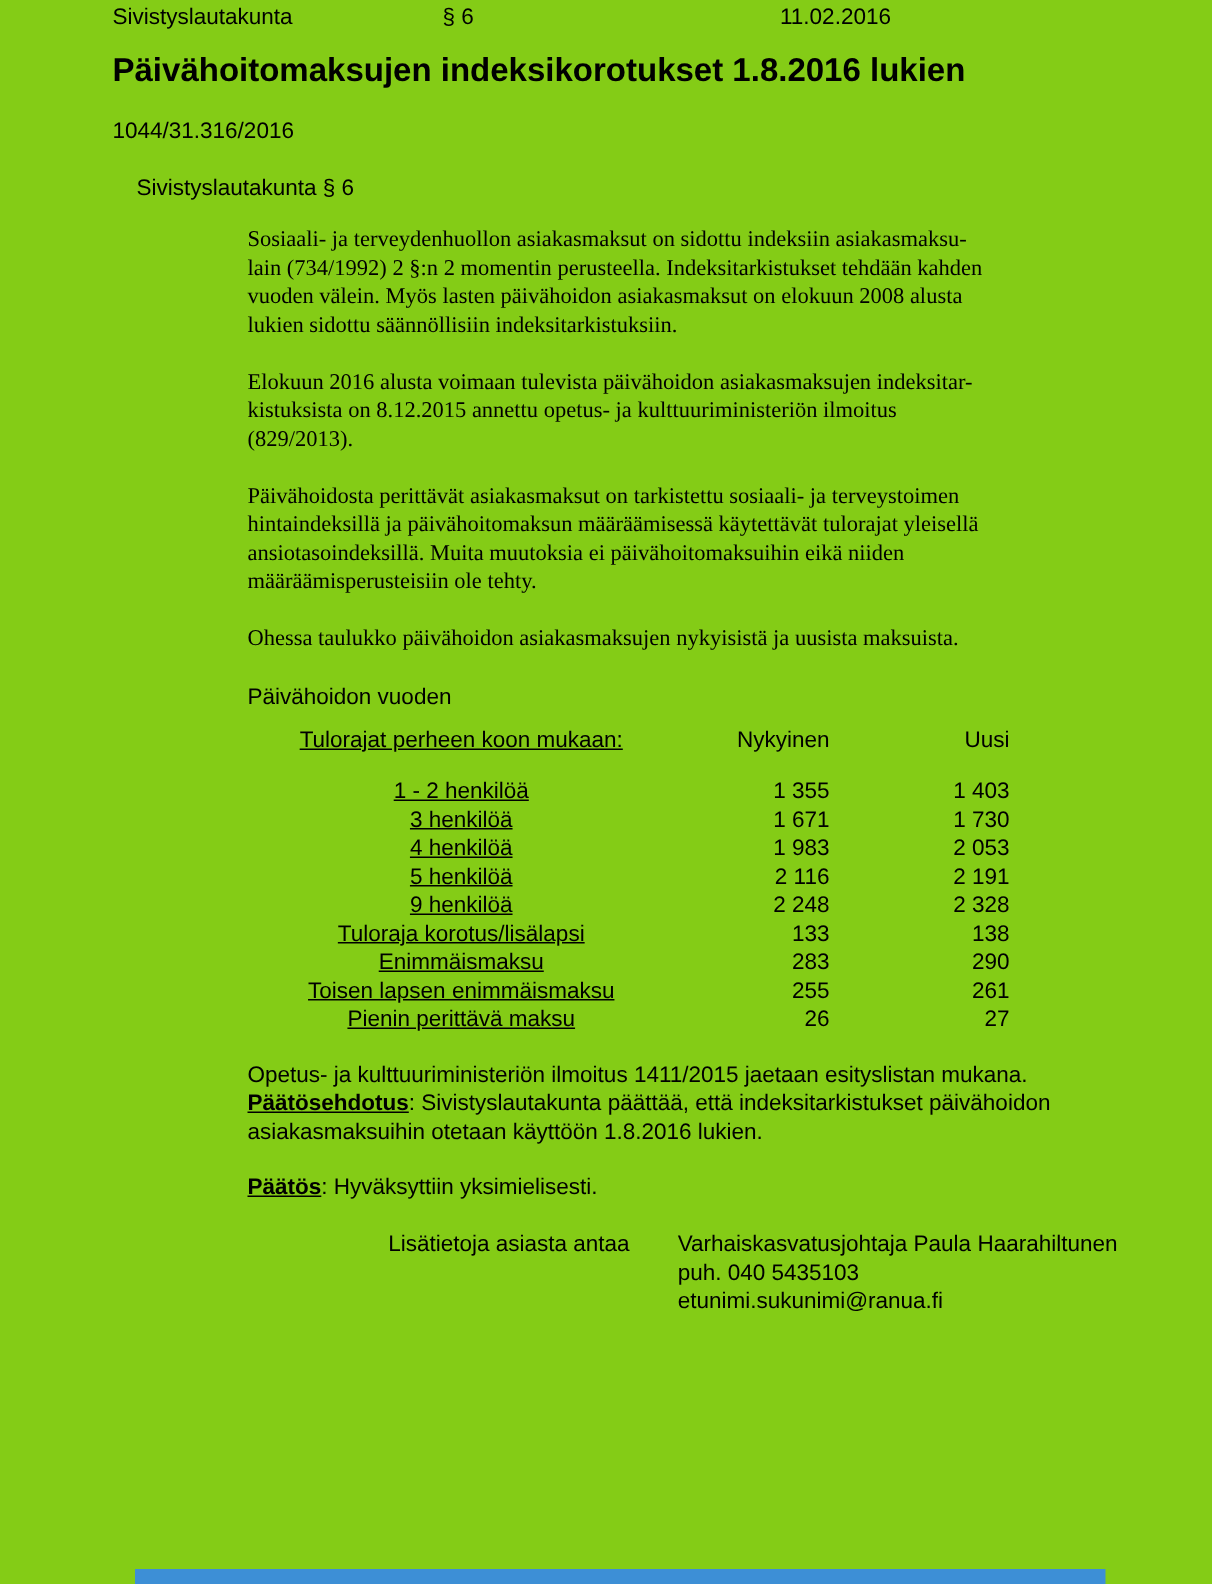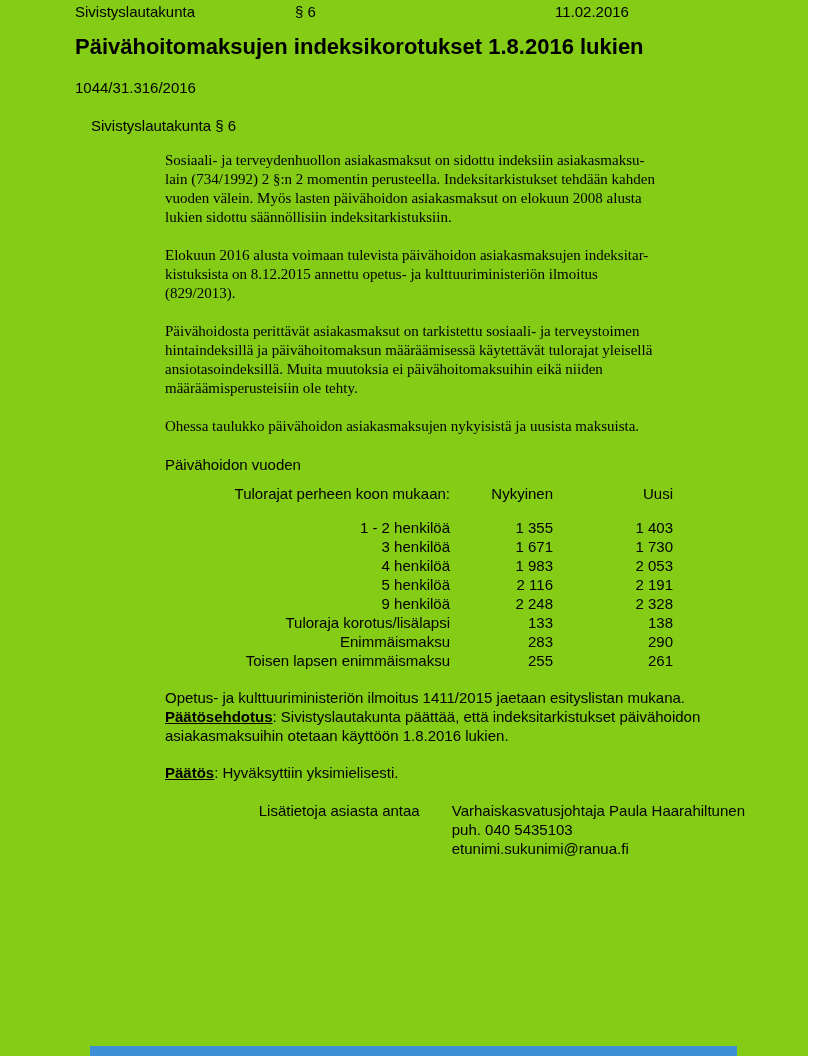--- a/index.html
+++ b/index.html
@@ -15,39 +15,39 @@
     width: 808px;
     height: 1056px;
     background: #84cc16;
     overflow: hidden;
   }
 
   
   .doc-header { position: absolute; top: 2px; left: 75px; width: 680px; height: 19px; }
   .doc-header .committee { position: absolute; left: 0; }
   .doc-header .section   { position: absolute; left: 220px; }
-  .doc-header .date      { position: absolute; left: 445px; margin-left: 35px; }
+  .doc-header .date      { position: absolute; left: 445px; }
 
   .doc-title {
     position: absolute; top: 37px; left: 75px;
     font-size: 22px; font-weight: bold; line-height: 20px;
   }
   .case-number { position: absolute; top: 78px; left: 75px; }
   .subheading  { position: absolute; top: 116px; left: 91px; }
 
   
   .main { position: absolute; top: 151px; left: 165px; width: 580px; }
   .para { margin-bottom: 19px; }
   .para div { white-space: nowrap; font-family: Liberation Serif, serif; }
   .table-title { margin-bottom: 10px; }
 
   
   .fee-table { width: 508px; border-collapse: collapse; margin-bottom: 18px; }
   .fee-table td { padding: 0; height: 19px; vertical-align: top; }
-  .fee-table .c-label { width: 285px; text-align: right; }
+  .fee-table .c-label { width: 285px; text-align: center; text-decoration: underline; }
   .fee-table .c-num1  { width: 103px; text-align: right; }
   .fee-table .c-num2  { width: 120px; text-align: right; }
   .fee-table .spacer td { height: 15px; }
 
   .note { }
 
   .decision-block { margin-bottom: 18px; }
   .decision-block .lead, .decision-line .lead {
     font-weight: bold; text-decoration: underline;
   }
@@ -154,20 +154,25 @@
       <tr>
         <td class="c-label">Enimmäismaksu</td>
         <td class="c-num1">283</td>
         <td class="c-num2">290</td>
       </tr>
       <tr>
         <td class="c-label">Toisen lapsen enimmäismaksu</td>
         <td class="c-num1">255</td>
         <td class="c-num2">261</td>
       </tr>
+      <tr>
+        <td class="c-label">Pienin perittävä maksu</td>
+        <td class="c-num1">26</td>
+        <td class="c-num2">27</td>
+      </tr>
     </tbody>
       </table>
 
     <div class="note">Opetus- ja kulttuuriministeriön ilmoitus 1411/2015 jaetaan esityslistan mukana.</div>
 
     <div class="decision-block">
       <div><span class="lead">Päätösehdotus</span><span>: Sivistyslautakunta päättää, että indeksitarkistukset päivähoidon</span></div>
       <div>asiakasmaksuihin otetaan käyttöön 1.8.2016 lukien.</div>
     </div>
 

